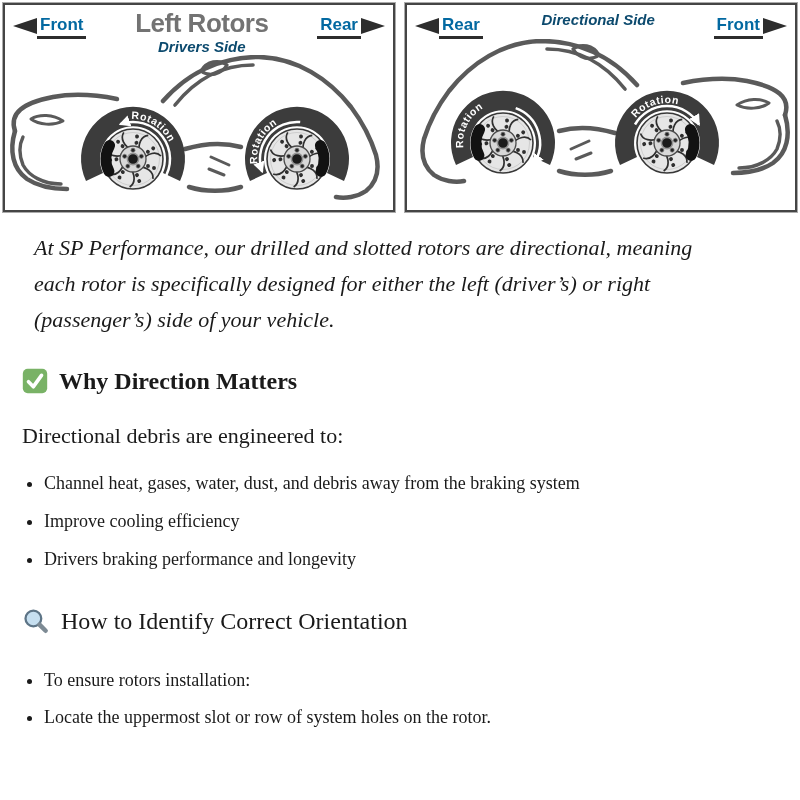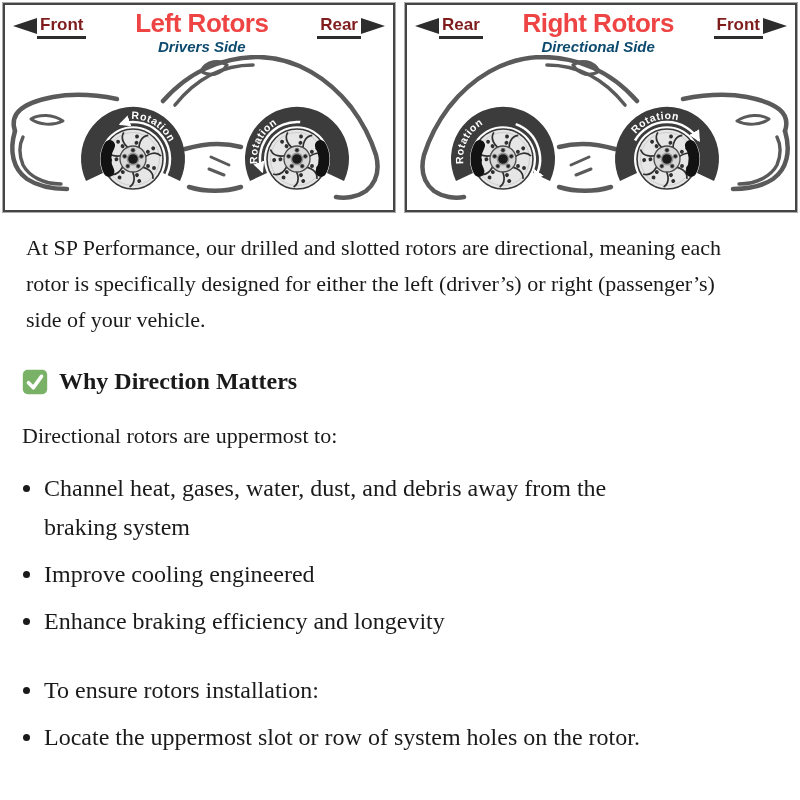--- a/index.html
+++ b/index.html
@@ -4,43 +4,43 @@
 <style>
   html,body{margin:0;padding:0;background:#fff;}
   .page{width:800px;height:800px;background:#fff;overflow:hidden;box-sizing:border-box;}
 
   
   .diagram{display:flex;gap:10px;padding:3px 3px 0 3px;}
   .panel{flex:1;height:209px;border:2px solid #454545;box-shadow:0 0 0 1px #ababab;
          background:#fff;box-sizing:border-box;overflow:hidden;}
   .panel-head{display:flex;justify-content:space-between;align-items:flex-start;padding:7px 8px 0 8px;}
   .dir{display:flex;align-items:center;margin-top:4px;}
-  .dir-label{font:bold 17px "Liberation Sans",sans-serif;color:#7f1d1d;
+  .dir-label{font:bold 17px "Liberation Sans",sans-serif;color:#0369a1;
              border-bottom:3px solid #2d2d2d;padding:0 3px 1px 3px;line-height:1.1;}
   .tri{width:0;height:0;border-top:8px solid transparent;border-bottom:8px solid transparent;margin-bottom:2px;}
   .tri-l{border-right:24px solid #2d2d2d;}
   .tri-r{border-left:24px solid #2d2d2d;}
   .panel-titles{flex:1;text-align:center;margin-top:-2px;}
-  .panel-title{font:bold 26px "Liberation Sans",sans-serif;color:#ef4444;line-height:1.05;letter-spacing:-.5px;}
+  .panel-title{font:bold 26px "Liberation Sans",sans-serif;color:#737373;line-height:1.05;letter-spacing:-.5px;}
   .panel-sub{font:italic bold 15px "Liberation Sans",sans-serif;color:#0c4a6e;margin-top:1px;}
   .car-svg{display:block;width:100%;height:148px;}
 
   .rot-text{font:bold 10.5px "Liberation Sans",sans-serif;fill:#fff;letter-spacing:.6px;}
   .rot-line{fill:none;stroke:#fff;stroke-width:2.5;}
 
   
   .article{padding:0 22px;font-family:"Liberation Serif",serif;color:#1a1a1a;}
-  .intro{font-size:22px;line-height:1.64;margin:18px 4px 0;max-width:700px;}
-  .sec-h{display:flex;align-items:center;gap:11px;font-size:24px;margin:30px 0 0;}
+  .intro{font-size:22px;line-height:1.64;margin:18px 12px 0;max-width:700px;font-style:italic;}
+  .sec-h{display:flex;align-items:flex-start;gap:11px;font-size:24px;margin:30px 0 0;}
   .h-bold{font-weight:bold;}
   .h-reg{font-weight:normal;margin-top:34px;}
   .lead{font-size:22px;margin:28px 0 0;}
   ul{margin:20px 0 0;padding-left:22px;max-width:640px;list-style:disc;}
   ul.second{margin-top:30px;}
-  li{font-size:24px;line-height:1.6;margin-bottom:9px;}
+  li{font-size:18px;line-height:1.6;margin-bottom:9px;}
   .emoji{flex:0 0 auto;display:block;}
 </style>
 </head>
 <body>
 
 <svg width="0" height="0" style="position:absolute" aria-hidden="true">
   <defs>
     <marker id="arrowW" viewBox="0 0 10 10" refX="8.5" refY="5" markerWidth="4.6" markerHeight="4.6" orient="auto">
       <path d="M0,0 L10,5 L0,10 z" fill="#fff"></path>
     </marker>
@@ -154,21 +154,20 @@
       </svg>
     </div>
 
     <div class="panel">
       <div class="panel-head">
         <div class="dir">
           <span class="tri tri-l"></span>
           <span class="dir-label">Rear</span>
         </div>
         <div class="panel-titles">
-          <div class="panel-title">Right Rotors</div>
           <div class="panel-sub">Directional Side</div>
         </div>
         <div class="dir">
           <span class="dir-label">Front</span>
           <span class="tri tri-r"></span>
         </div>
       </div>
 
       <svg class="car-svg" viewBox="0 0 388 148">
         <use href="#car-body" transform="translate(388,0) scale(-1,1)"></use>
@@ -195,28 +194,35 @@
     <p class="intro">At SP Performance, our drilled and slotted rotors are directional, meaning each rotor is specifically designed for either the left (driver’s) or right (passenger’s) side of your vehicle.</p>
 
     <div class="sec-h h-bold">
       <svg class="emoji" width="26" height="26" viewBox="0 0 32 32">
         <rect x="1" y="1" width="30" height="30" rx="6" fill="#79b266"></rect>
         <path d="M8 17 l6 6 L24 9" stroke="#fff" stroke-width="4.5" fill="none" stroke-linecap="round" stroke-linejoin="round"></path>
       </svg>
       <span>Why Direction Matters</span>
     </div>
 
-    <p class="lead">Directional rotors are uppermost to:</p>
+    <p class="lead">Directional debris are engineered to:</p>
 
     <ul>
       <li>Channel heat, gases, water, dust, and debris away from the braking system</li>
-      <li>Improve cooling engineered</li>
-      <li>Enhance braking efficiency and longevity</li>
+      <li>Improve cooling efficiency</li>
+      <li>Drivers braking performance and longevity</li>
     </ul>
 
+    <div class="sec-h h-reg">
+      <svg class="emoji" width="28" height="28" viewBox="0 0 32 32">
+        <circle cx="13" cy="12" r="9" fill="#c6dff0" stroke="#5d7486" stroke-width="2.6"></circle>
+        <line x1="20" y1="19" x2="27" y2="26" stroke="#7d8a94" stroke-width="5.2" stroke-linecap="round"></line>
+      </svg>
+      <span>How to Identify Correct Orientation</span>
+    </div>
 
     <ul class="second">
       <li>To ensure rotors installation:</li>
       <li>Locate the uppermost slot or row of system holes on the rotor.</li>
 
     </ul>
 
   </div>
 </div>
 

